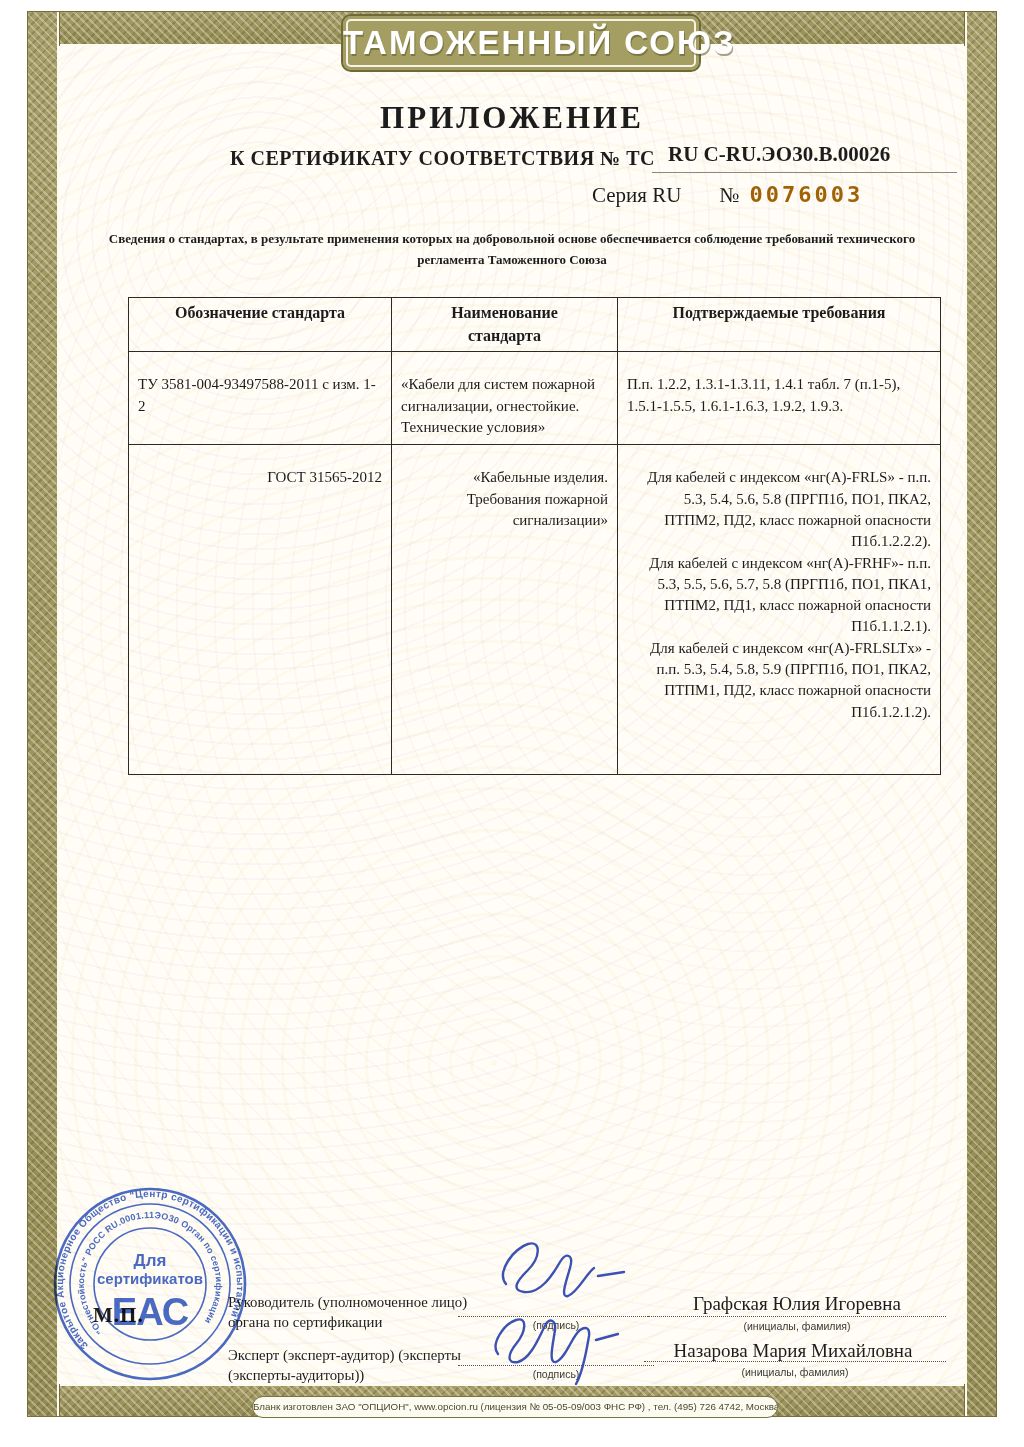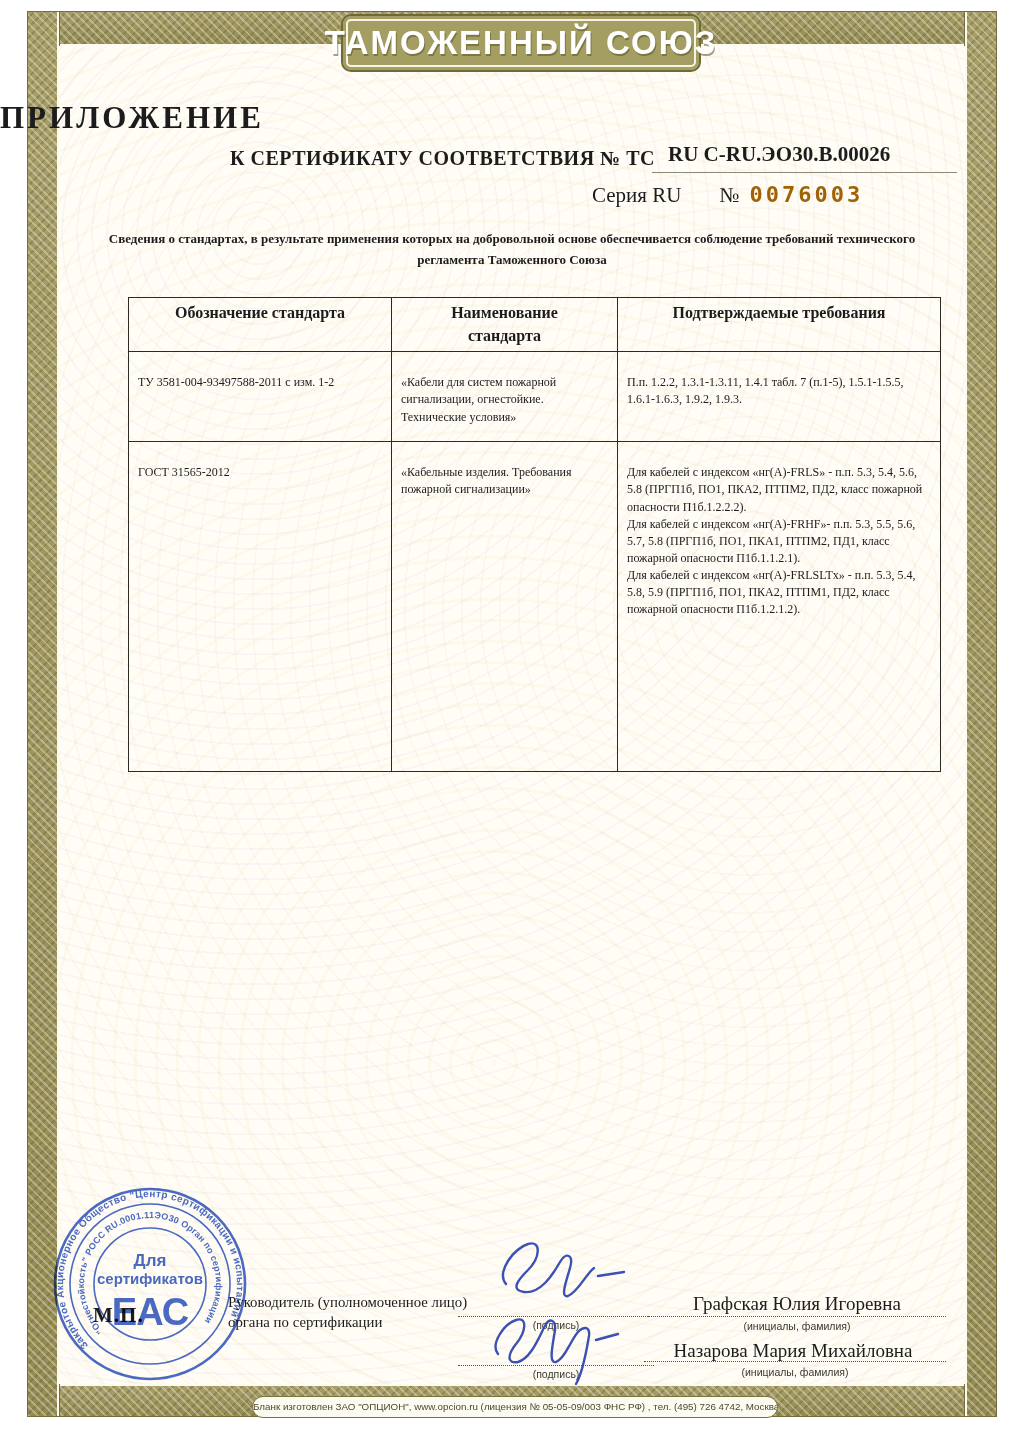--- a/index.html
+++ b/index.html
@@ -26,44 +26,44 @@
       repeating-radial-gradient(circle at 22% 14%, rgba(142,124,205,.055) 0 2px, rgba(0,0,0,0) 2px 15px),
       repeating-radial-gradient(circle at 76% 42%, rgba(221,160,140,.06) 0 2px, rgba(0,0,0,0) 2px 19px),
       repeating-radial-gradient(circle at 48% 76%, rgba(226,205,118,.075) 0 3px, rgba(0,0,0,0) 3px 21px),
       #fffdf5;
   }
 
   
   .banner { position:absolute; z-index:5; left:341px; top:14px; width:360px; height:58px;
     background:#a49e62; border:2px solid #6e6937; border-radius:10px;
     box-shadow: inset 0 0 0 3px #a49e62, inset 0 0 0 5px #f6f4e6;
-    display:flex; align-items:center; justify-content:center; }
+    display:flex; align-items:center; }
   .banner span { font-family:"Liberation Sans", sans-serif; font-weight:bold; font-size:33px;
     color:#ffffff; letter-spacing:2px; text-shadow:1px 2px 0 rgba(90,85,40,.55); white-space:nowrap; }
 
   
   .abs { position:absolute; z-index:6; }
-  .doc-title { left:0; top:100px; width:1024px; font-weight:bold;
+  .doc-title { left:0; top:100px; width:1024px; text-align:center; font-weight:bold;
     font-size:31px; letter-spacing:3px; }
   .subtitle  { left:230px; top:147px; font-weight:bold; font-size:20px; letter-spacing:.5px; white-space:nowrap;text-align:center; }
   .cert-no   { left:668px; top:142px; font-weight:bold; font-size:21px; white-space:nowrap; }
   .cert-line { left:652px; top:172px; width:305px; border-bottom:1px solid #8a8a7a; }
   .seria     { left:592px; top:182px; font-size:21px; white-space:nowrap; }
   .seria .nosign { margin-left:38px; }
   .seria .red { color:#a16207; font-family:"DejaVu Sans Mono", monospace; font-weight:bold;
     font-size:22px; letter-spacing:3px; margin-left:10px; }
 
   .intro { left:82px; top:228px; width:860px; text-align:center; font-weight:bold;
     font-size:13px; line-height:1.62; }
 
   
   table.std { position:absolute; z-index:6; left:128px; top:297px; width:812px;
     border-collapse:collapse; table-layout:fixed; }
   table.std th, table.std td { border:1.6px solid #2b2b26; vertical-align:top;
-    padding:22px 9px 6px 9px; font-size:12px; line-height:1.42; }
+    padding:22px 9px 6px 9px; font-size:15px; line-height:1.42; }
   table.std th { text-align:center; font-size:16px; font-weight:bold; padding:4px 22px; }
   .req-p { margin:0; }
 
   
   .stamp { position:absolute; z-index:7; left:50px; top:1184px; opacity:.88; mix-blend-mode:multiply; }
   .mp { left:93px; top:1303px; font-weight:bold; font-size:21px; z-index:6; letter-spacing:1px; }
 
   
   .role { width:245px; font-weight:normal; font-size:14.8px; line-height:1.32; }
   .role1 { left:228px; top:1293px; }
@@ -128,21 +128,21 @@
       </tr>
     </thead>
     <tbody>
       <tr style="height:90px;">
         <td>ТУ 3581-004-93497588-2011 с изм. 1-2</td>
         <td>«Кабели для систем пожарной сигнализации, огнестойкие. Технические условия»</td>
         <td>
           <p class="req-p">П.п. 1.2.2, 1.3.1-1.3.11, 1.4.1 табл. 7 (п.1-5), 1.5.1-1.5.5, 1.6.1-1.6.3, 1.9.2, 1.9.3.</p>
         </td>
       </tr>
-      <tr style="height:330px;">
+      <tr style="height:330px;text-align:right;">
         <td>ГОСТ 31565-2012</td>
         <td>«Кабельные изделия. Требования пожарной сигнализации»</td>
         <td>
           <p class="req-p">Для кабелей с индексом «нг(А)-FRLS» - п.п. 5.3, 5.4, 5.6, 5.8 (ПРГП1б, ПО1, ПКА2, ПТПМ2, ПД2, класс пожарной опасности П1б.1.2.2.2).</p>
           <p class="req-p">Для кабелей с индексом «нг(А)-FRHF»- п.п. 5.3, 5.5, 5.6, 5.7, 5.8 (ПРГП1б, ПО1, ПКА1, ПТПМ2, ПД1, класс пожарной опасности П1б.1.1.2.1).</p>
           <p class="req-p">Для кабелей с индексом «нг(А)-FRLSLTx» - п.п. 5.3, 5.4, 5.8, 5.9 (ПРГП1б, ПО1, ПКА2, ПТПМ1, ПД2, класс пожарной опасности П1б.1.2.1.2).</p>
         </td>
       </tr>
     </tbody>
   </table>
@@ -172,20 +172,21 @@
     </g>
   </svg>
 
   <div class="abs role role1">Руководитель (уполномоченное лицо) органа по сертификации</div>
   <div class="abs sigline sigline1"></div>
   <div class="abs cap cap-sign1">(подпись)</div>
   <div class="abs sigline nameline1"></div>
   <div class="abs name name1">Графская Юлия Игоревна</div>
   <div class="abs cap cap-name1">(инициалы, фамилия)</div>
 
+  <div class="abs role role2">Эксперт (эксперт-аудитор) (эксперты (эксперты-аудиторы))</div>
   <div class="abs sigline sigline2"></div>
   <div class="abs cap cap-sign2">(подпись)</div>
   <div class="abs sigline nameline2"></div>
   <div class="abs name name2">Назарова Мария Михайловна</div>
   <div class="abs cap cap-name2">(инициалы, фамилия)</div>
 
   <svg class="sigink" width="230" height="160" viewBox="0 0 230 160">
     <g fill="none" stroke="#2b43ae" stroke-width="2.4" stroke-linecap="round" opacity="0.92">
       <path d="M 58,52 C 48,40 66,16 80,12 C 94,8 92,26 80,38 C 70,48 62,58 76,60 C 92,62 104,44 112,30 C 118,20 126,22 122,36 C 118,50 112,66 120,64 C 130,60 138,42 146,36 M 150,44 L 176,40"></path>
       <path d="M 50,122 C 42,112 56,92 68,88 C 80,84 78,100 68,112 C 60,122 58,132 70,130 C 84,126 92,102 98,92 C 102,86 108,88 107,98 C 105,112 100,132 108,130 C 118,126 124,104 132,98 C 138,94 142,96 141,104 C 139,116 134,142 128,152 M 148,108 L 170,102"></path>

